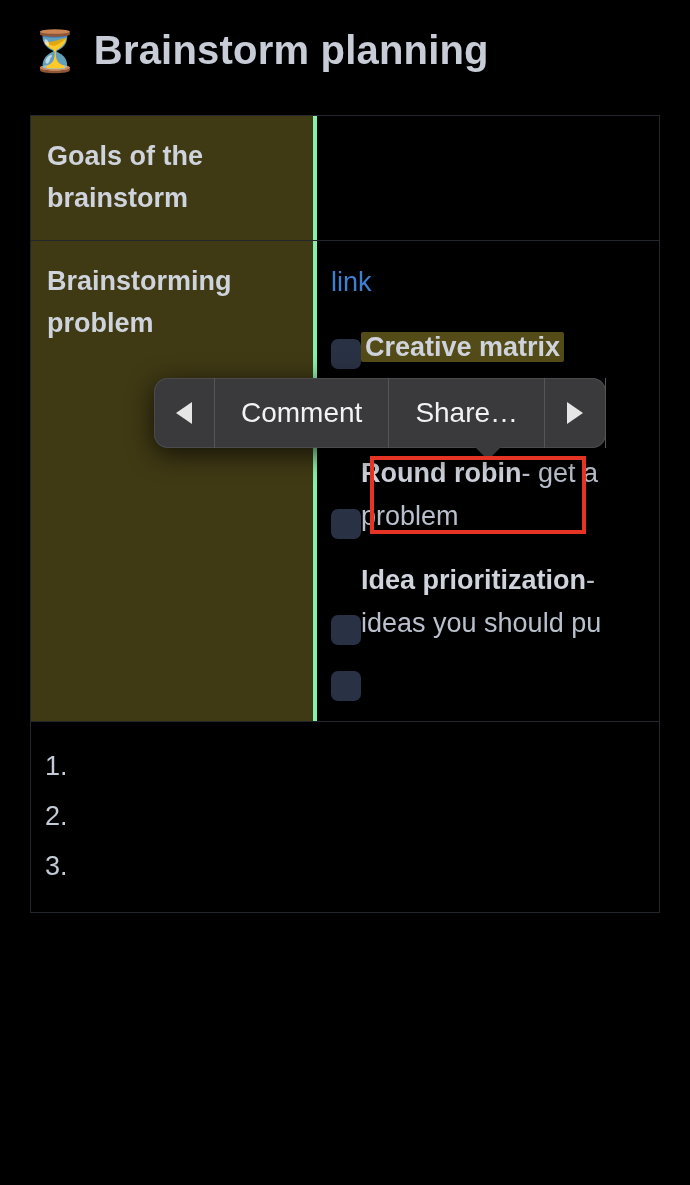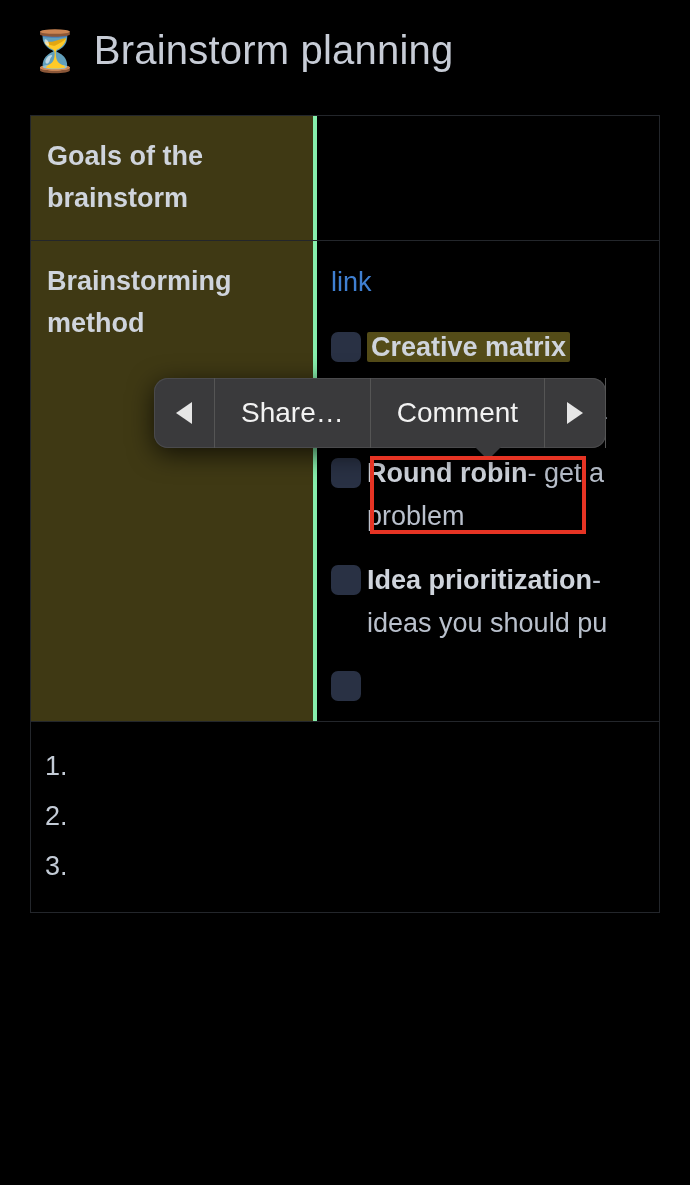--- a/index.html
+++ b/index.html
@@ -20,21 +20,21 @@
     align-items: center;
     padding-left: 30px;
     gap: 14px;
   }
   .title-icon {
     font-size: 40px;
     line-height: 1;
   }
   .title-text {
     font-size: 40px;
-    font-weight: 400;
+    font-weight: 700;
     color: #c7ccd6;
     letter-spacing: 0.2px;
   }
   .table {
     margin: 42px 30px 0 30px;
     border-top: 1px solid #23262b;
     border-right: 1px solid #23262b;
     border-left: 1px solid #23262b;
     font-size: 27px;
   }
@@ -56,22 +56,22 @@
     flex: 1;
     padding: 20px 0 20px 14px;
     line-height: 1.6;
     overflow: hidden;
   }
   .link {
     color: #3f7fd1;
   }
   .check-row {
     display: flex;
-    align-items: flex-start;
-    gap: 6px;
+    align-items: flex-end;
+    gap: 0;
     margin-top: 20px;
     white-space: nowrap;
   }
   .check-row.first { margin-top: 22px; }
   .checkbox {
     width: 30px;
     height: 30px;
     border-radius: 7px;
     background: #293144;
     flex: 0 0 auto;
@@ -185,21 +185,21 @@
   </div>
 
   <div class="table">
 
     <div class="row">
       <div class="cell-label">Goals of the brainstorm</div>
       <div class="cell-value"></div>
     </div>
 
     <div class="row">
-      <div class="cell-label">Brainstorming method</div>
+      <div class="cell-label">Brainstorming problem</div>
       <div class="cell-value">
         <span class="link">link</span>
 
         <div class="check-row first">
           <span class="checkbox"></span>
           <span class="item-text">
             <span class="bold highlight">Creative matrix</span>
           </span>
         </div>
 
@@ -247,22 +247,22 @@
         </ol>
       </div>
     </div>
 
   </div>
 
   <div class="popover">
     <div class="pop-btn arrow">
       <span class="pop-arrow-glyph left"></span>
     </div>
+    <div class="pop-btn">Comment</div>
     <div class="pop-btn">Share…</div>
-    <div class="pop-btn">Comment</div>
     <div class="pop-btn arrow">
       <span class="pop-arrow-glyph right"></span>
     </div>
     <div class="pop-tail"></div>
   </div>
 
   <div class="redbox"></div>
 
 </div>
 

